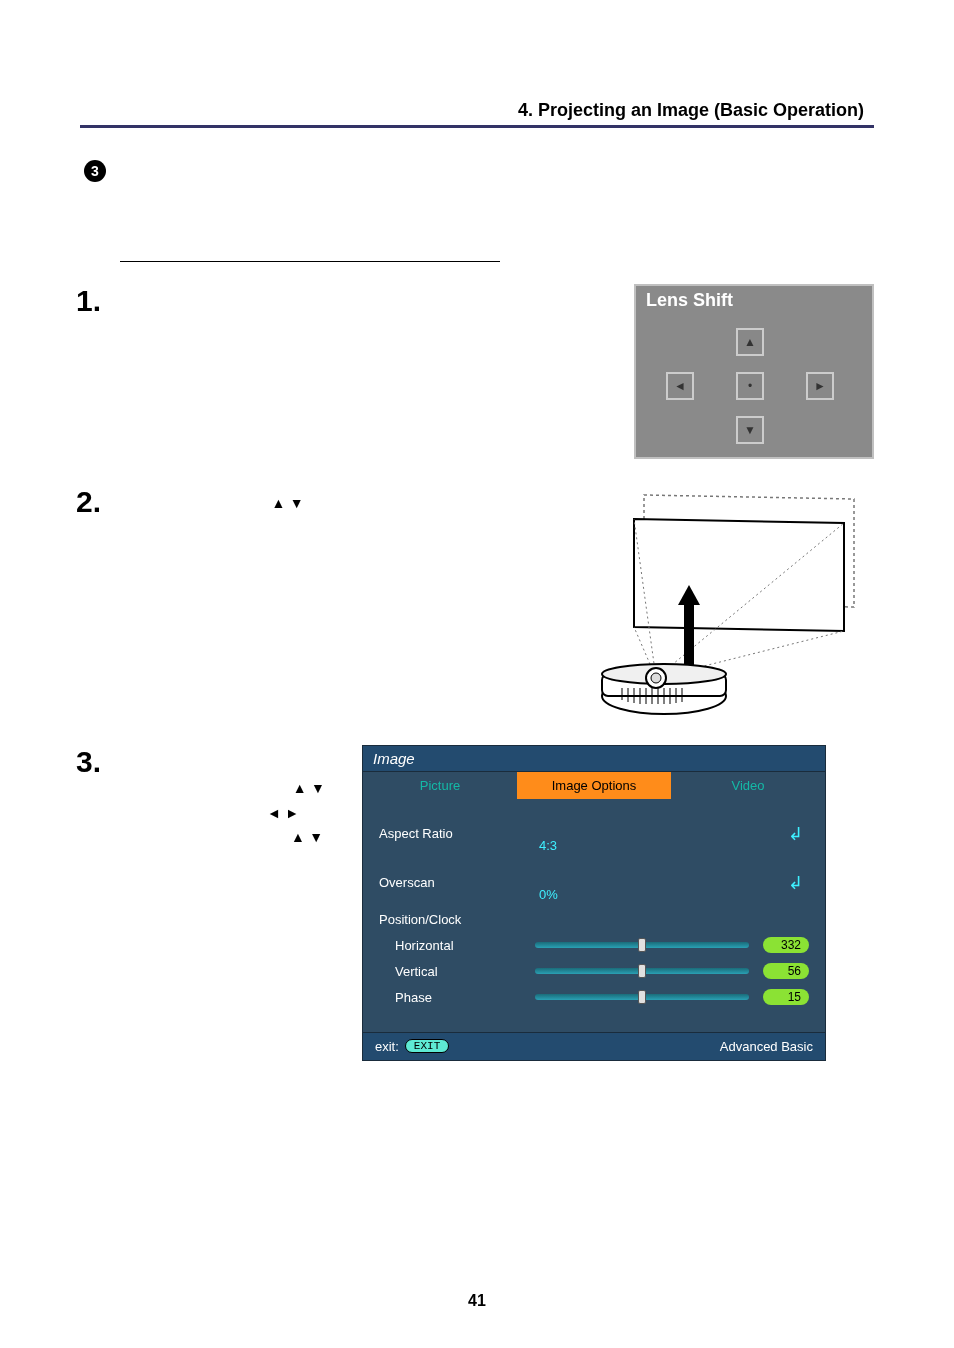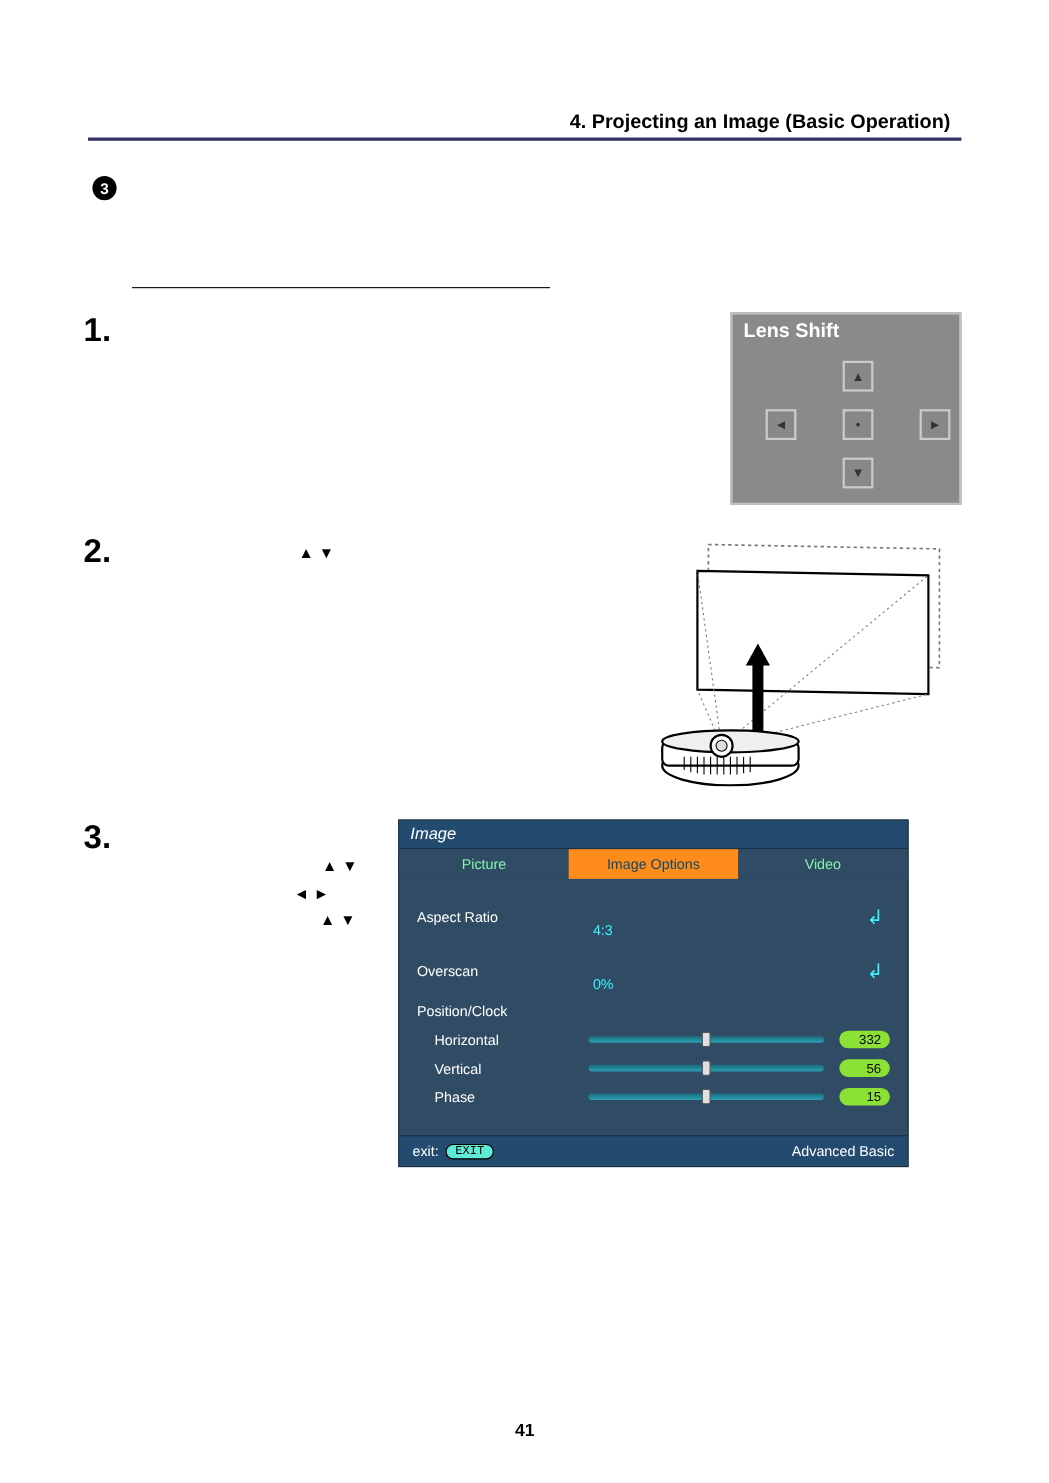--- a/index.html
+++ b/index.html
@@ -93,21 +93,21 @@
       flex: 1;
       padding-right: 10px;
     }
     .step-img {
       flex-shrink: 0;
     }
     .arrow { font-family: Arial, sans-serif; font-size: 14px; color: #000; }
 
     
     .lens-box {
-      width: 210px;
+      width: 240px;
       height: 175px;
       background: #8a8a8a;
       border: 2px solid #c0c0c0;
       position: relative;
     }
     .lens-title {
       position: absolute;
       top: 4px; left: 10px;
       color: #fff;
       font-family: Arial, sans-serif;
@@ -150,27 +150,27 @@
       border-bottom: 1px solid #1a2c3c;
     }
     .tabs {
       display: flex;
       background: #2f4c64;
     }
     .tab {
       flex: 1;
       text-align: center;
       padding: 6px 0;
-      color: #86efac;
+      color: #14b8a6;
       font-family: Verdana, Arial, sans-serif;
       font-size: 13px;
     }
     .tab.active {
       background: #ff8c1a;
-      color: #0c4a6e;
+      color: #000000;
     }
     .menu-body {
       padding: 10px 12px 22px 12px;
       position: relative;
     }
     .menu-row {
       display: flex;
       align-items: center;
       color: #fff;
       font-family: Verdana, Arial, sans-serif;
@@ -207,21 +207,21 @@
       background: #8be234;
       color: #000;
       border-radius: 9px;
       padding: 1px 8px;
       font-size: 12px;
       min-width: 46px;
       text-align: right;
     }
     .menu-footer {
       display: flex;
-      align-items: flex-end;
+      align-items: flex-start;
       color: #fff;
       font-family: Verdana, Arial, sans-serif;
       font-size: 13px;
       padding: 6px 12px;
       border-top: 1px solid #1a2c3c;
       background: #234b6f;
     }
     .exit-pill {
       background: #5eead4;
       color: #000;

